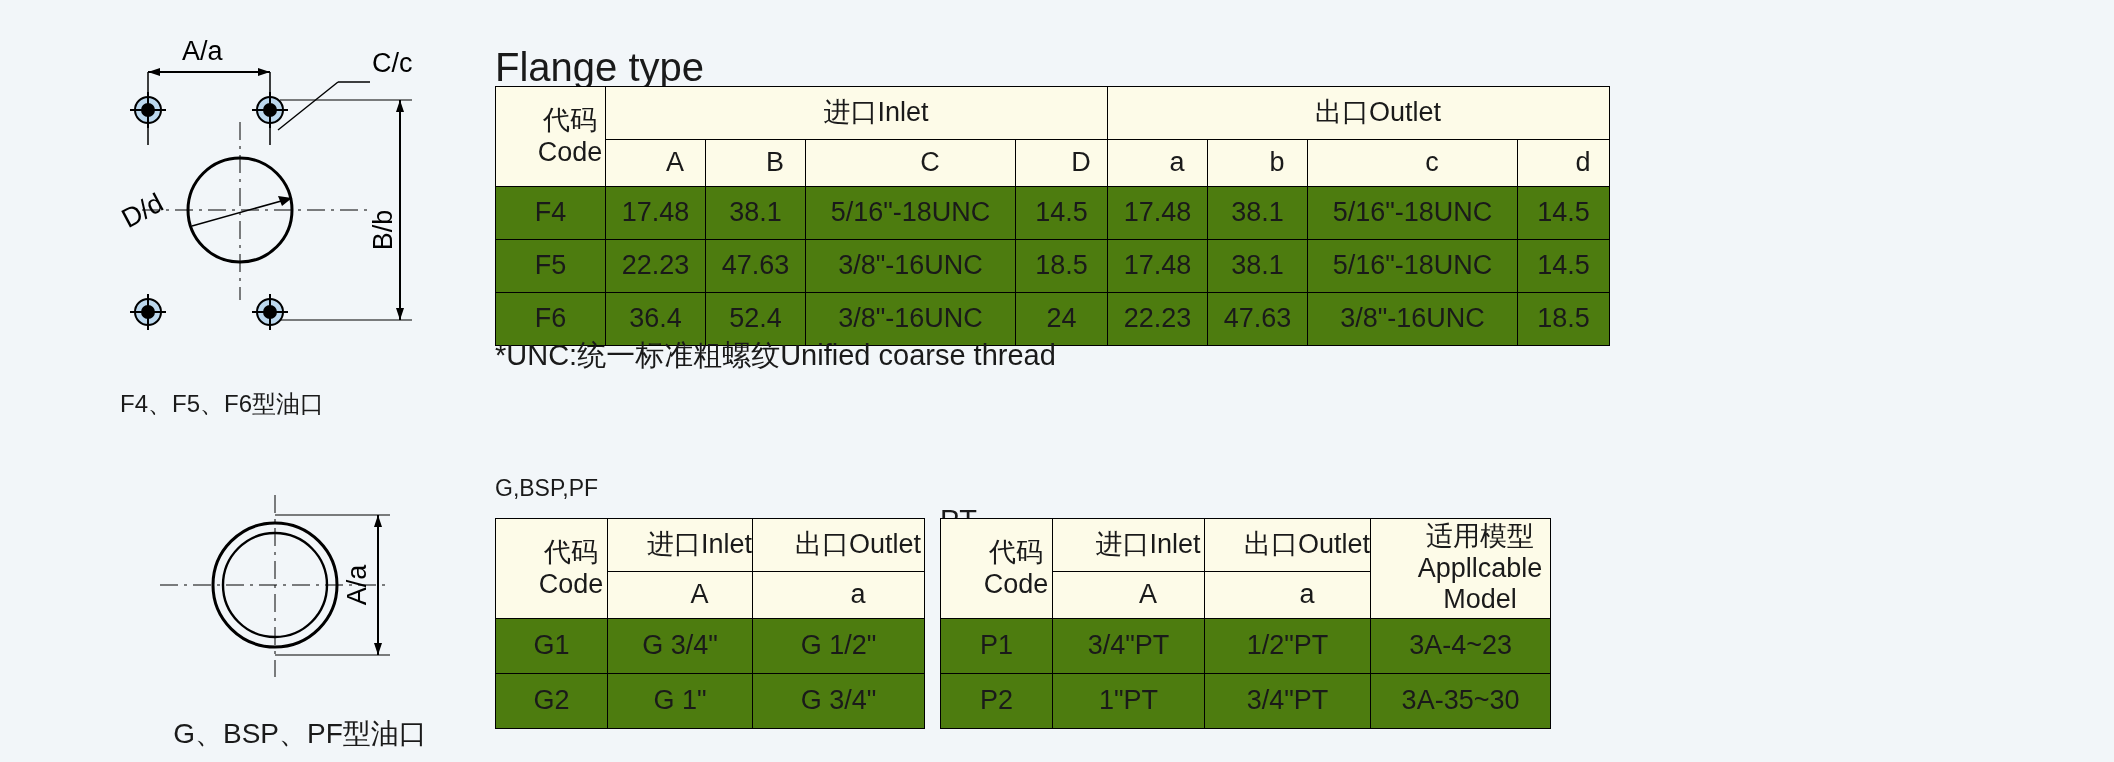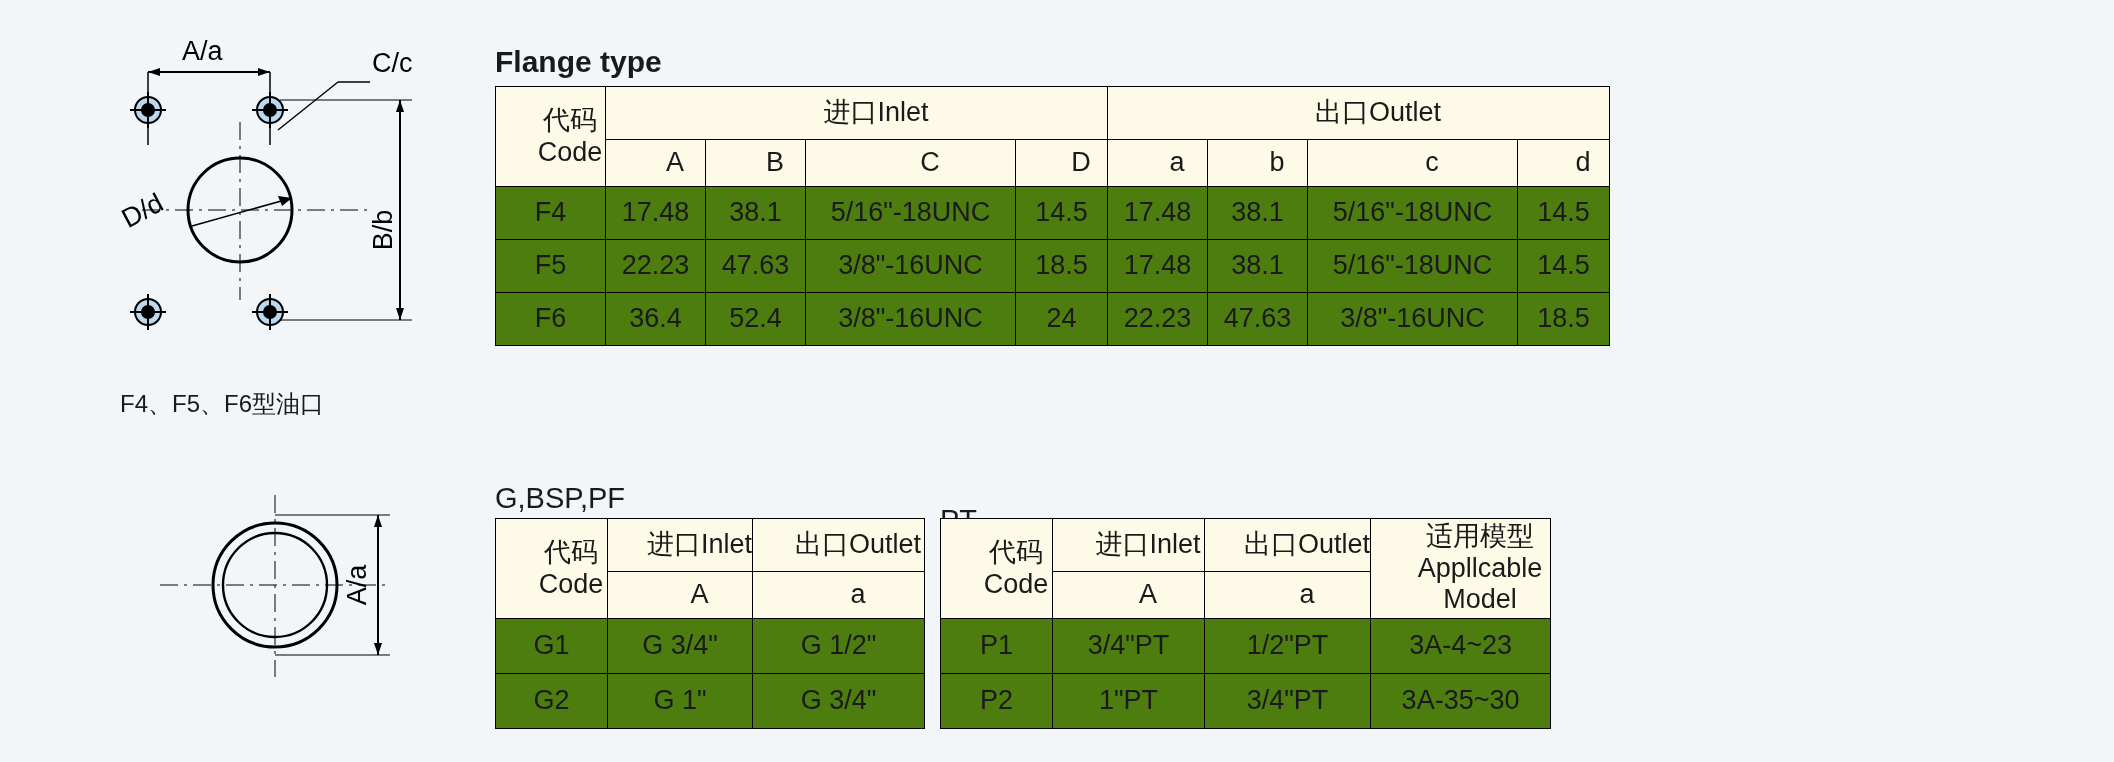--- a/index.html
+++ b/index.html
@@ -58,22 +58,21 @@
     position: absolute;
     left: 0;
     top: 0;
     width: 2114px;
     height: 430px;
   }
   #flange-caption {
     position: absolute;
     left: 495px;
     top: 45px;
-    font-size: 30px;
-    font-weight: bold;
+    font-size: 40px;
   }
   #flange-table-wrap {
     position: absolute;
     left: 495px;
     top: 86px;
   }
   #flange-note {
     position: absolute;
     left: 495px;
     top: 336px;
@@ -100,22 +99,22 @@
   #port-section {
     position: absolute;
     left: 0;
     top: 460px;
     width: 2114px;
     height: 300px;
   }
   #g-caption {
     position: absolute;
     left: 495px;
-    top: 22px;
-    font-size: 29px;
+    top: 15px;
+    font-size: 23px;
   }
   #g-table-wrap {
     position: absolute;
     left: 495px;
     top: 58px;
   }
   #pt-caption {
     position: absolute;
     left: 940px;
     top: 22px;
@@ -276,38 +275,40 @@
             <td>24</td>
             <td>22.23</td>
             <td>47.63</td>
             <td>3/8"-16UNC</td>
             <td>18.5</td>
           </tr>
         </tbody>
       </table>
     </div>
 
+    <div id="flange-note">*UNC:统一标准粗螺纹Unified coarse thread</div>
   </section>
 
   <section id="port-section">
 
     <div id="fig-round">
       <svg width="300" height="200" viewBox="0 0 300 200">
         <line x1="10" y1="100" x2="240" y2="100" stroke="#000" stroke-width="1" stroke-dasharray="18,6,3,6"></line>
         <line x1="125" y1="10" x2="125" y2="192" stroke="#000" stroke-width="1" stroke-dasharray="18,6,3,6"></line>
         <circle cx="125" cy="100" r="62" fill="none" stroke="#000" stroke-width="3"></circle>
         <circle cx="125" cy="100" r="52" fill="none" stroke="#000" stroke-width="2.4"></circle>
         <line x1="125" y1="30" x2="240" y2="30" stroke="#000" stroke-width="1.2"></line>
         <line x1="125" y1="170" x2="240" y2="170" stroke="#000" stroke-width="1.2"></line>
         <line x1="228" y1="30" x2="228" y2="170" stroke="#000" stroke-width="2"></line>
         <polygon points="228,30 224,42 232,42" fill="#000"></polygon>
         <polygon points="228,170 224,158 232,158" fill="#000"></polygon>
         <text x="216" y="100" font-size="27" transform="rotate(-90 216 100)" text-anchor="middle">A/a</text>
       </svg>
     </div>
+    <div id="fig-round-label">G、BSP、PF型油口</div>
 
     <div id="g-caption">G,BSP,PF</div>
     <div id="g-table-wrap">
       <table class="spec" id="g-table">
         <colgroup>
           <col style="width:112px">
             <col style="width:142px">
             <col style="width:172px">
         </colgroup>
         <thead>

